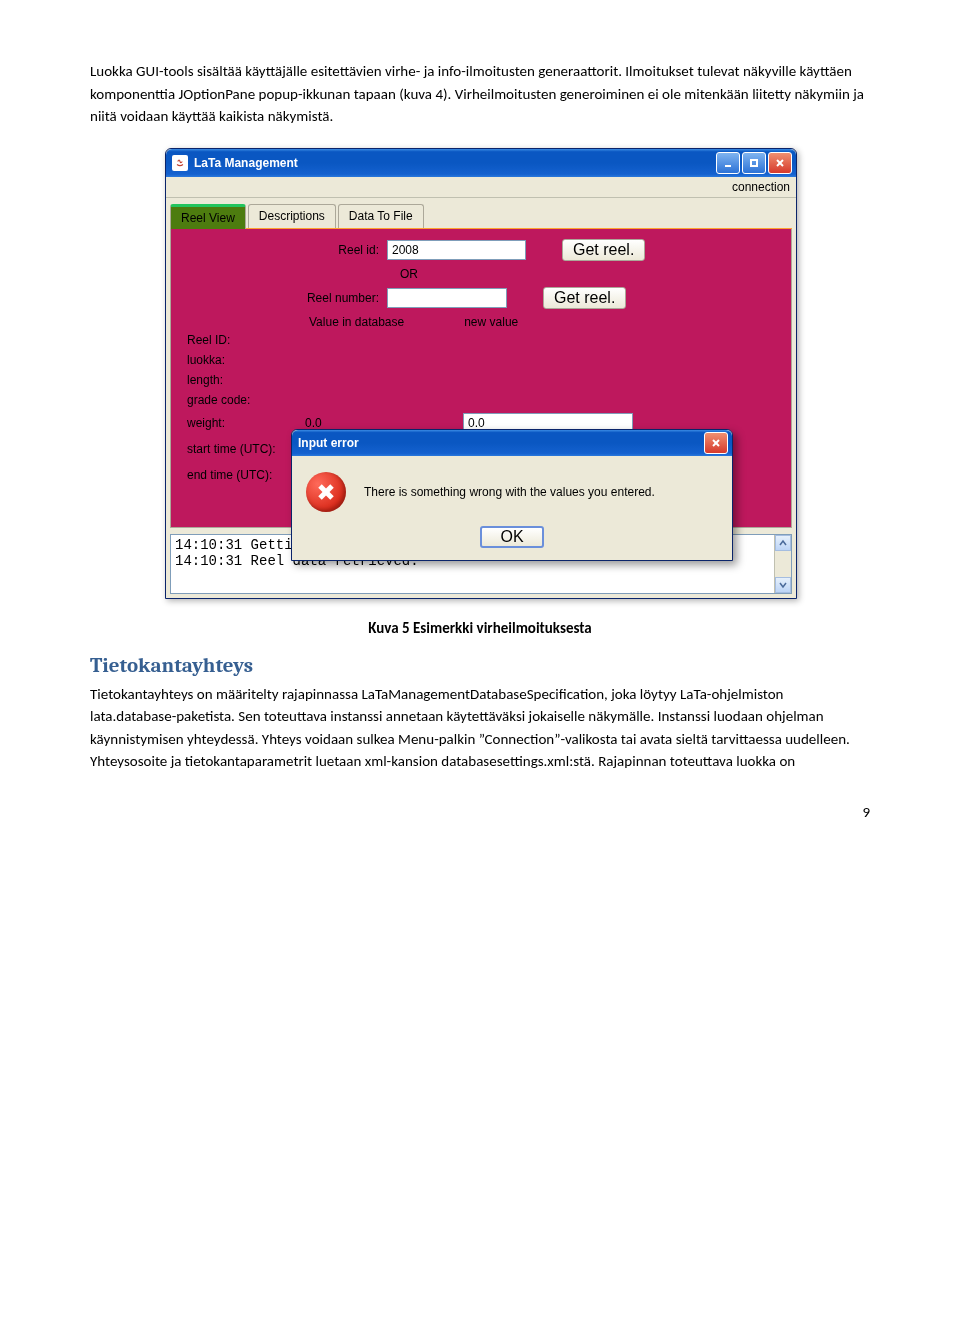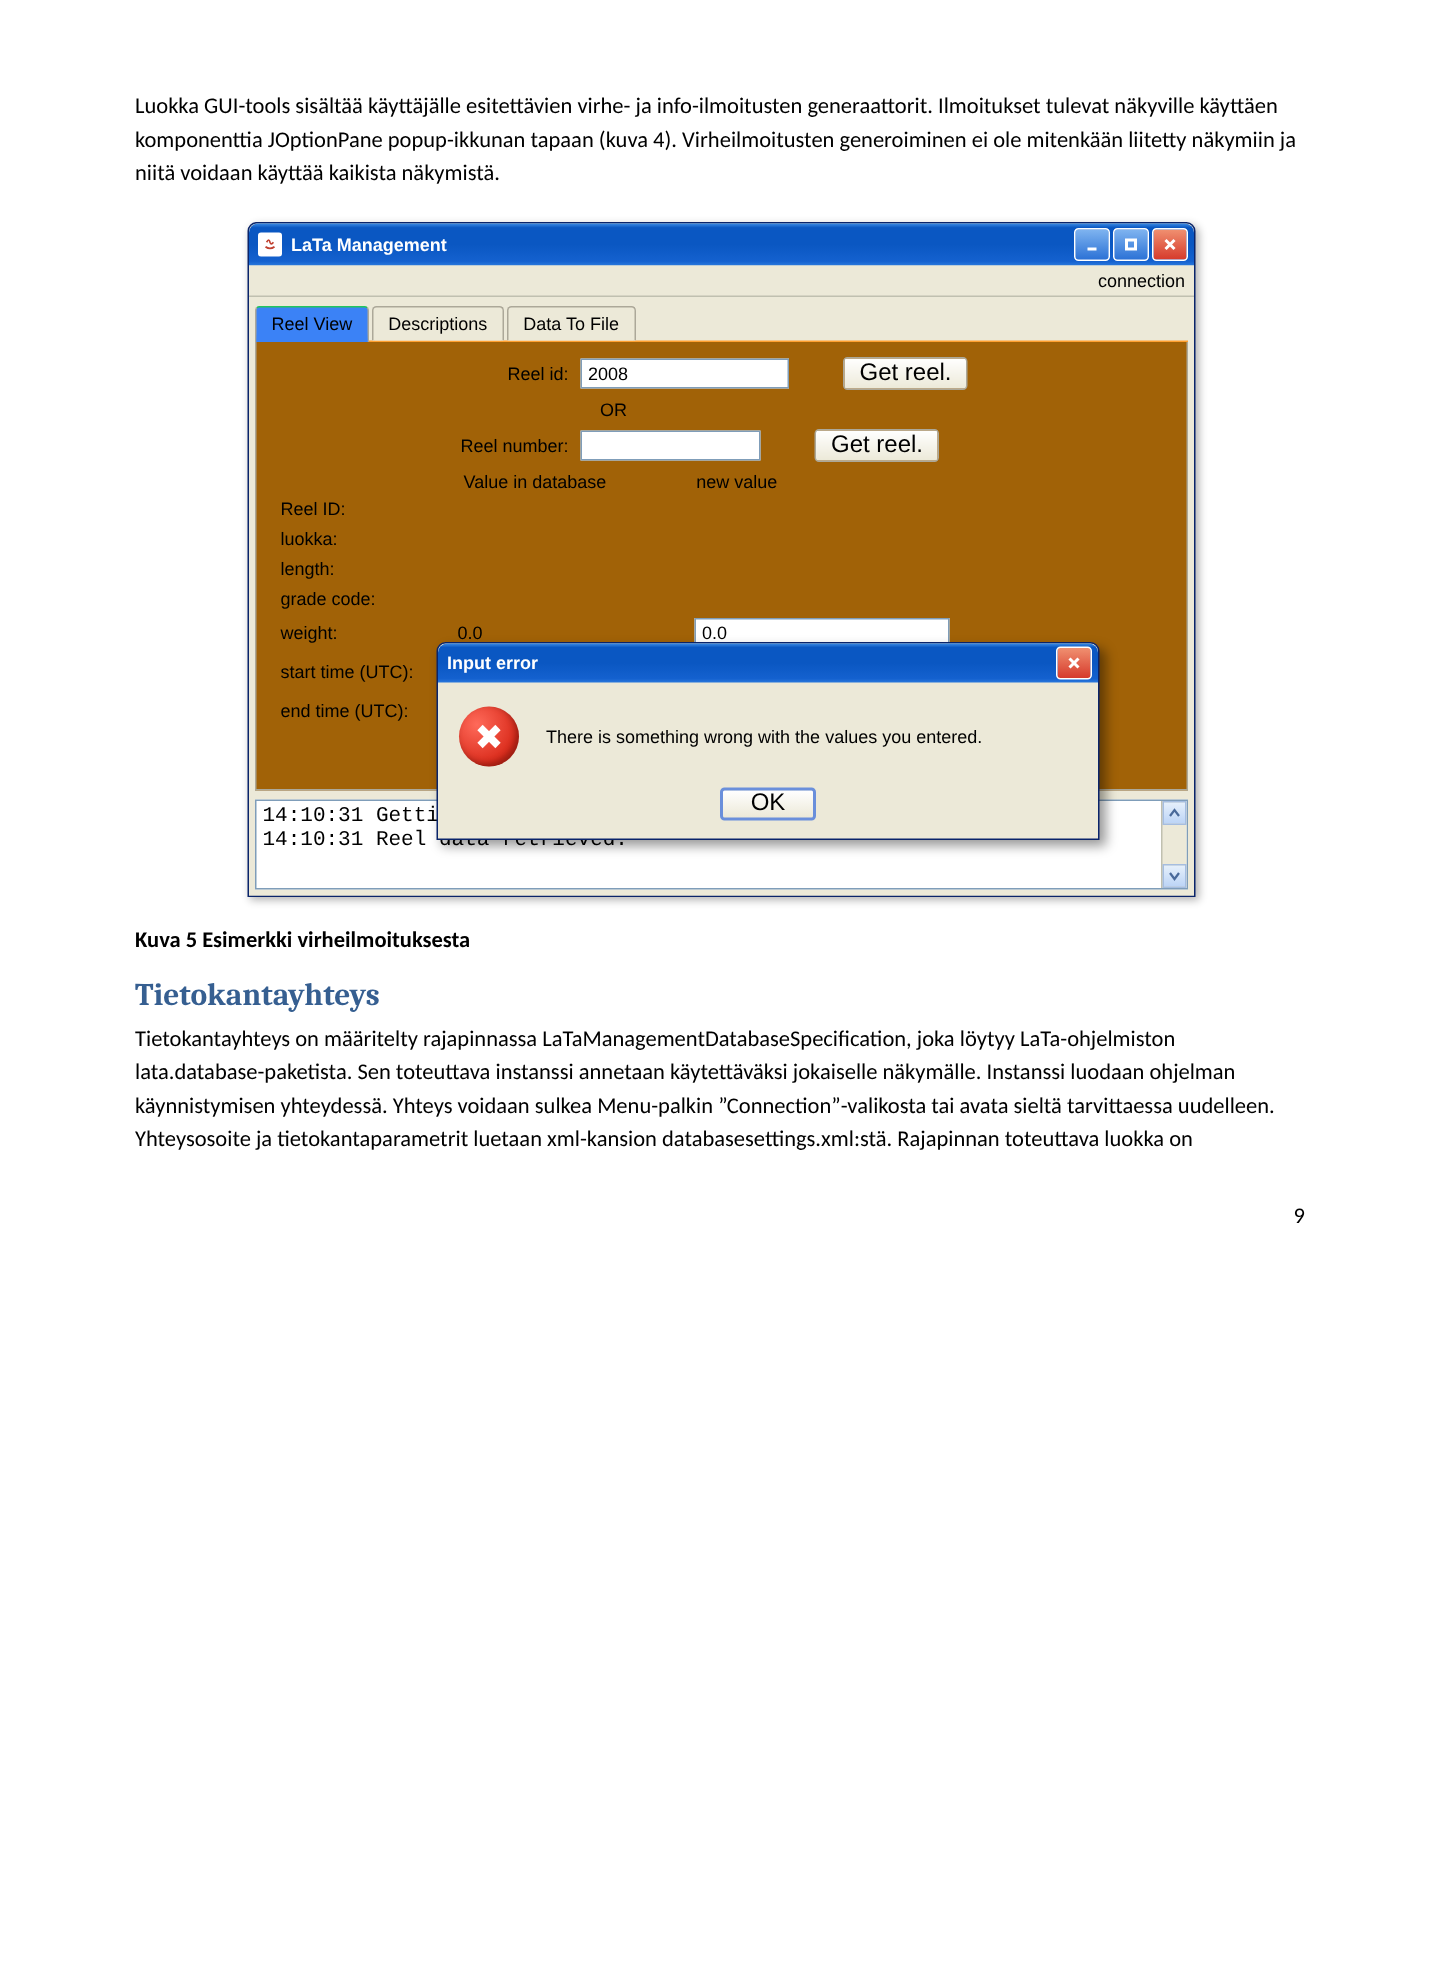--- a/index.html
+++ b/index.html
@@ -83,31 +83,31 @@
   .tab {
     padding: 4px 10px;
     background: #ece9d8;
     border: 1px solid #aca899;
     border-bottom: none;
     border-radius: 3px 3px 0 0;
     margin-right: 2px;
     position: relative;
   }
   .tab.active {
-    background: #3b82f6;
-    border-top: 1px solid #22c55e;
+    background: #4d7c0f;
+    border-top: 3px solid #22c55e;
     font-weight: normal;
     z-index: 2;
     margin-bottom: -1px;
   }
   .tabbody {
     border: 1px solid #aca899;
     border-top: none;
     padding: 10px 8px 8px 8px;
-    background: #a16207;
+    background: #be185d;
     position: relative;
   }
   .formrow {
     display: flex;
     align-items: center;
     margin-bottom: 6px;
     gap: 8px;
   }
   .lbl {
     width: 110px;
@@ -200,21 +200,21 @@
     justify-content: space-between;
   }
   .scrollbtn {
     height: 16px;
     background: linear-gradient(to bottom,#e6f0fb,#bcd4f6);
     border: 1px solid #a5bde0;
     display:flex; align-items:center; justify-content:center;
     box-sizing: border-box;
   }
 
-  .caption { font-weight:bold; font-size:15px; margin: 14px 0 10px 0; }
+  .caption { text-align:center; font-weight:bold; font-size:15px; margin: 14px 0 10px 0; }
   h2.section { font-family: Cambria, Georgia, serif; color:#365f91; font-size:21px; font-weight:bold; margin:16px 0 6px 0; }
   .pagenum { text-align:right; font-size:15px; margin-top:30px; }
 </style>
 </head>
 <body>
 
 <div class="para">Luokka GUI-tools sisältää käyttäjälle esitettävien virhe- ja info-ilmoitusten generaattorit. Ilmoitukset tulevat näkyville käyttäen komponenttia JOptionPane popup-ikkunan tapaan (kuva 4). Virheilmoitusten generoiminen ei ole mitenkään liitetty näkymiin ja niitä voidaan käyttää kaikista näkymistä.</div>
 
 <div class="figure">
 

